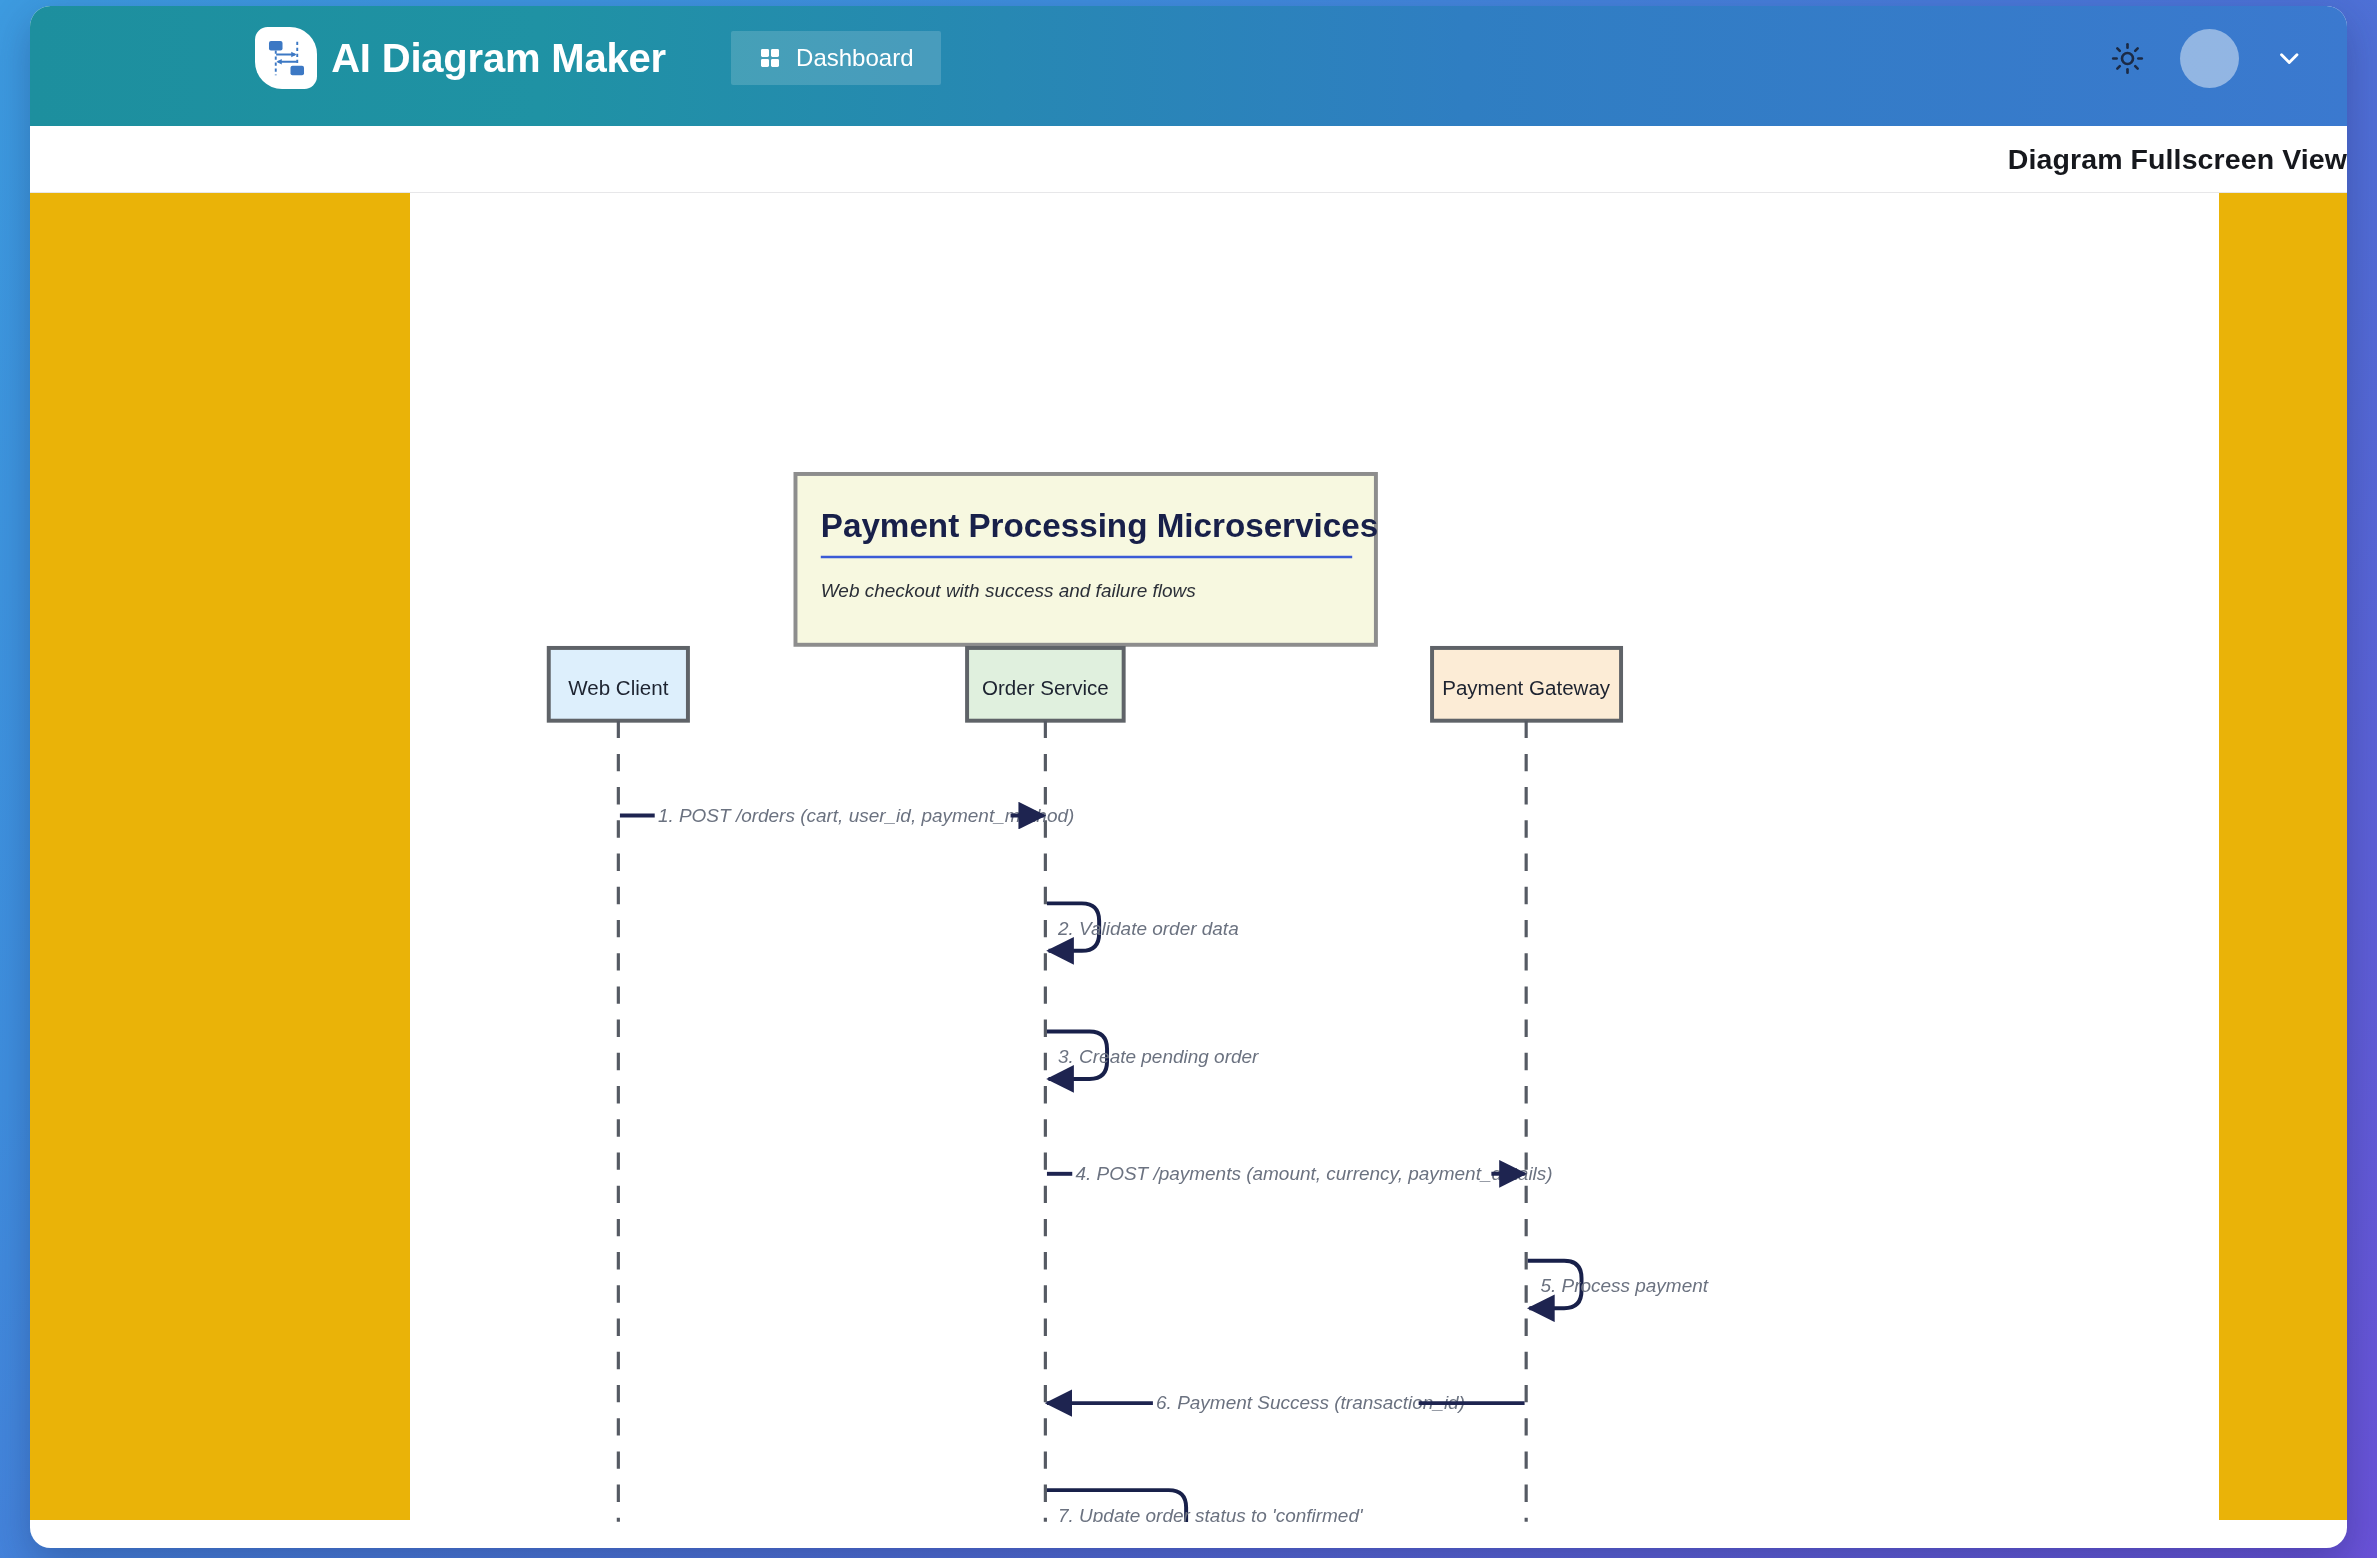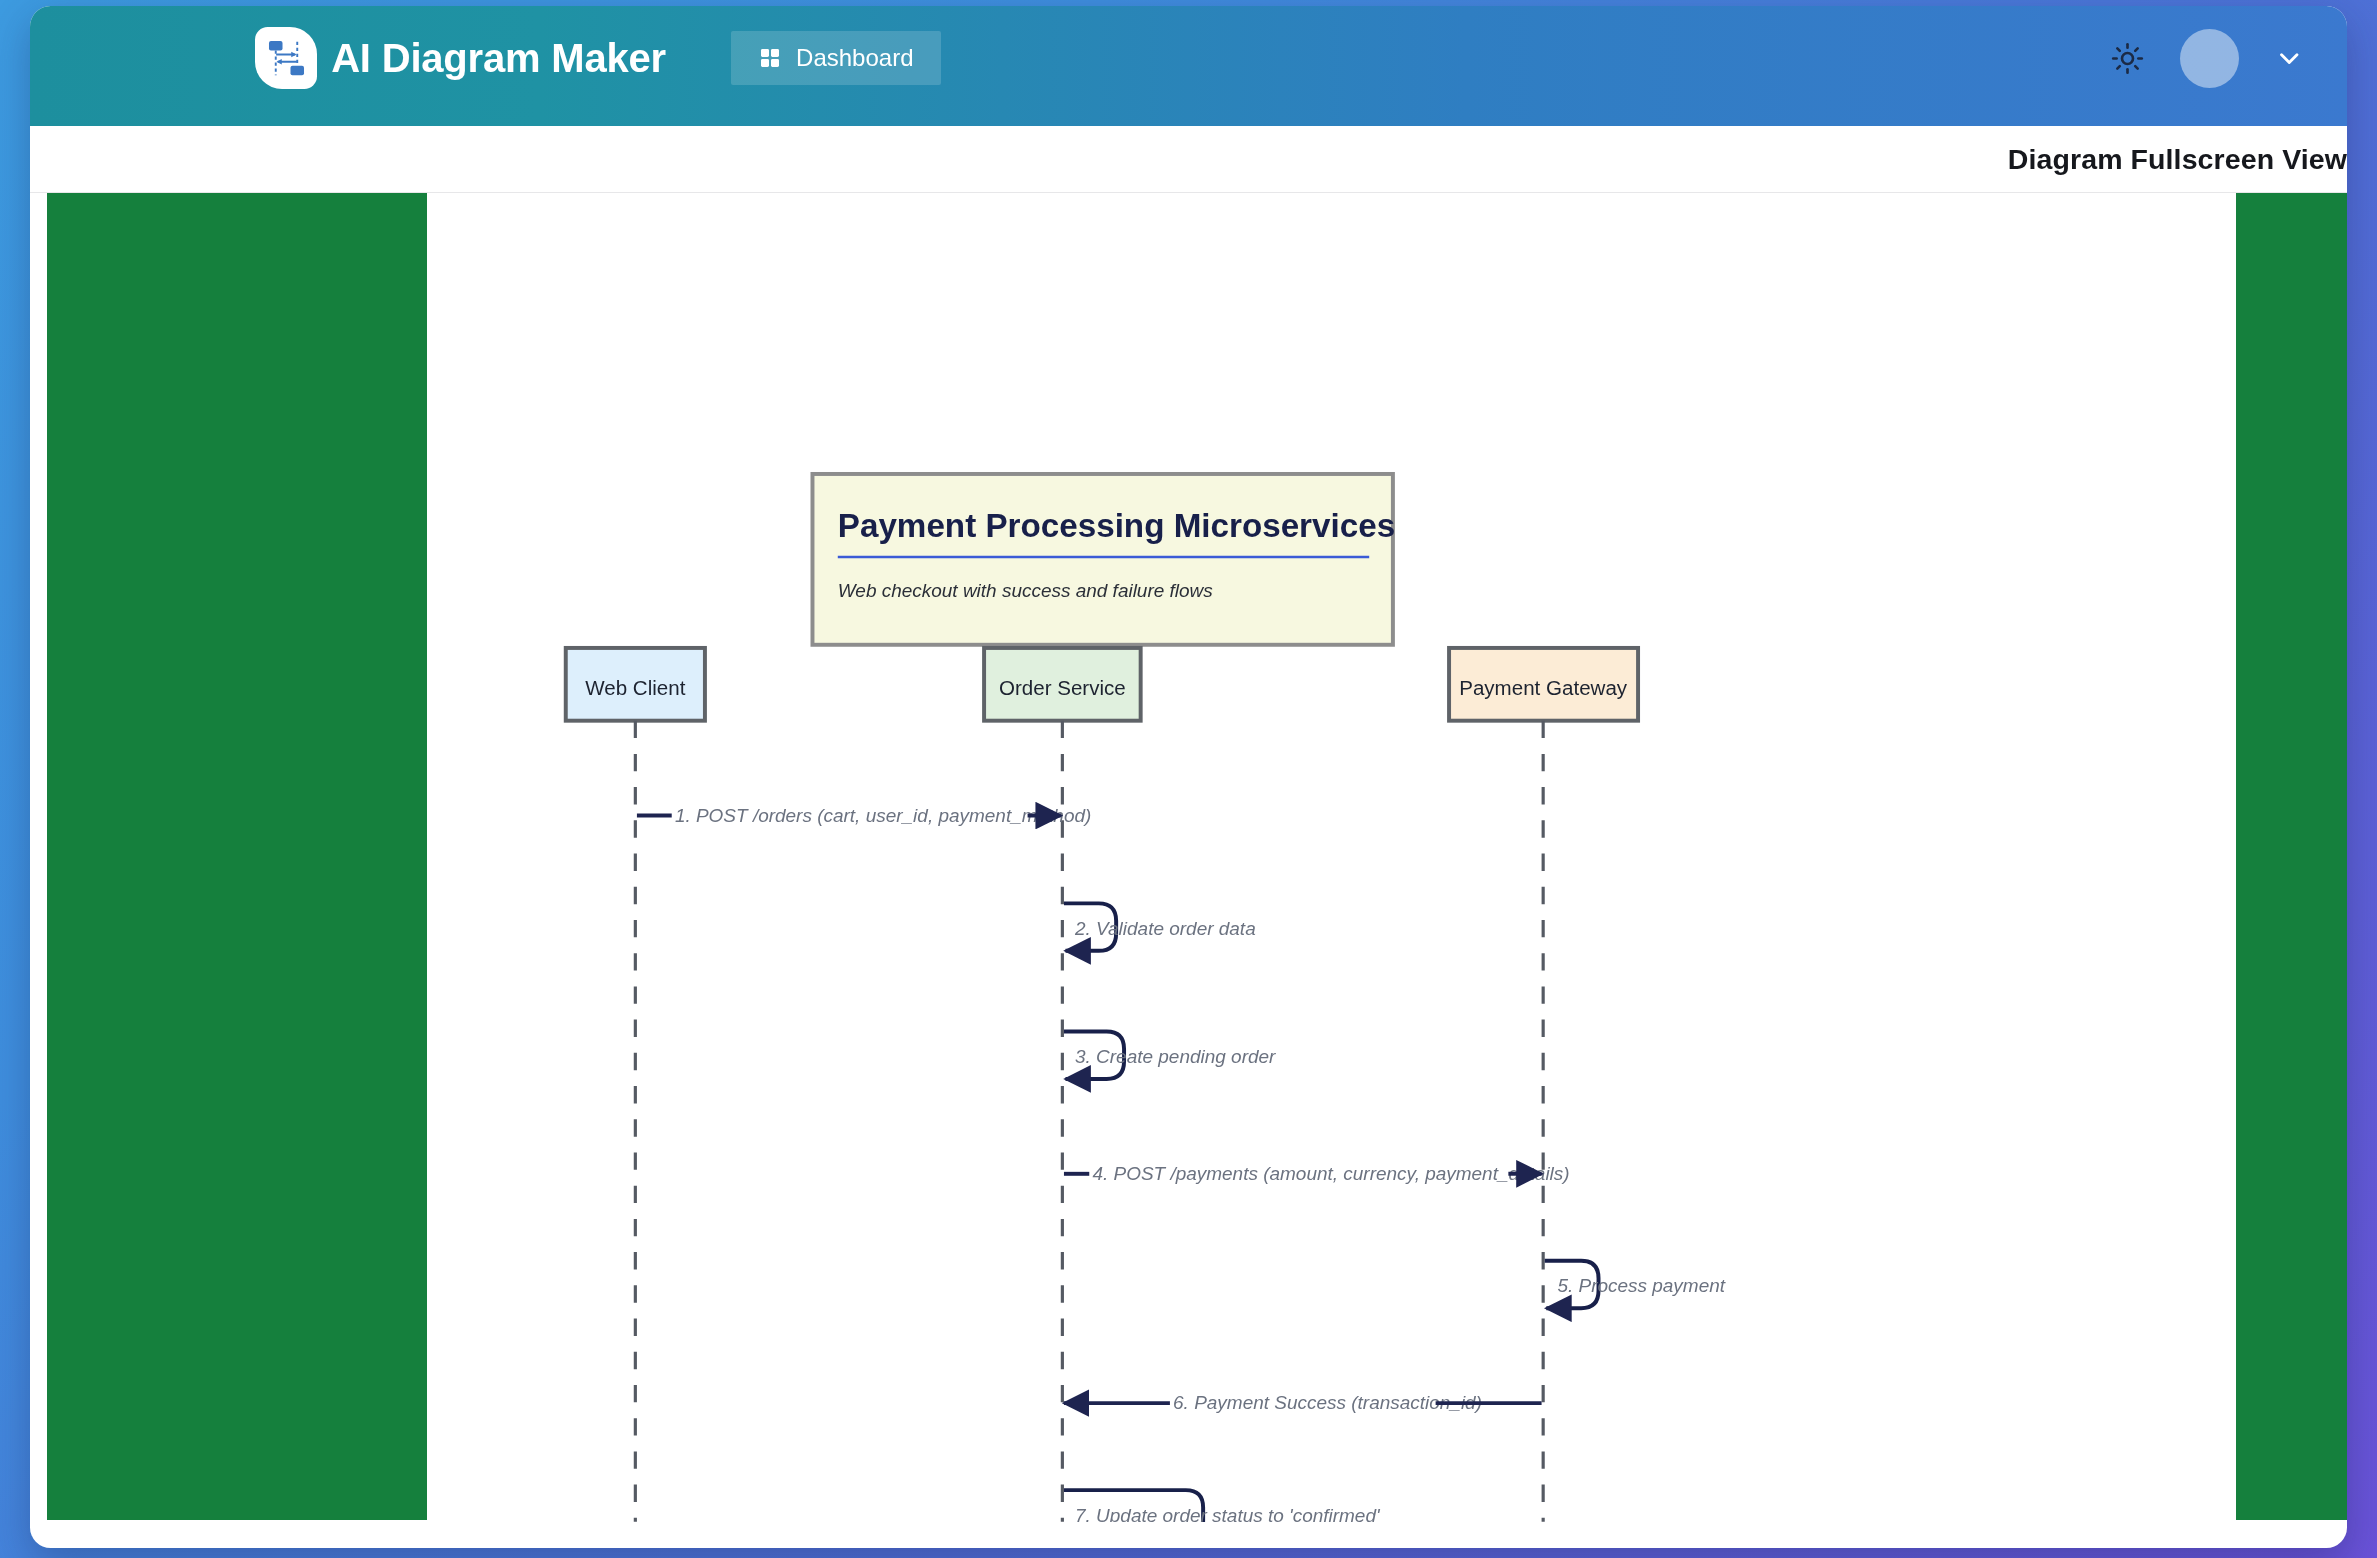--- a/index.html
+++ b/index.html
@@ -124,22 +124,21 @@
     font-size: 28.5px;
     font-weight: bold;
     color: #16181d;
     letter-spacing: 0.1px;
   }
 
   
   .canvas-area {
     position: relative;
     height: calc(1542px - 120px - 95px);
-    background: #15803d;
-    margin-left: 17px;
+    background: #eab308;
   }
   .canvas-sheet {
     position: absolute;
     left: 380px;
     top: 0;
     width: 1809px;
     height: 100%;
     background: #ffffff;
   }
 

